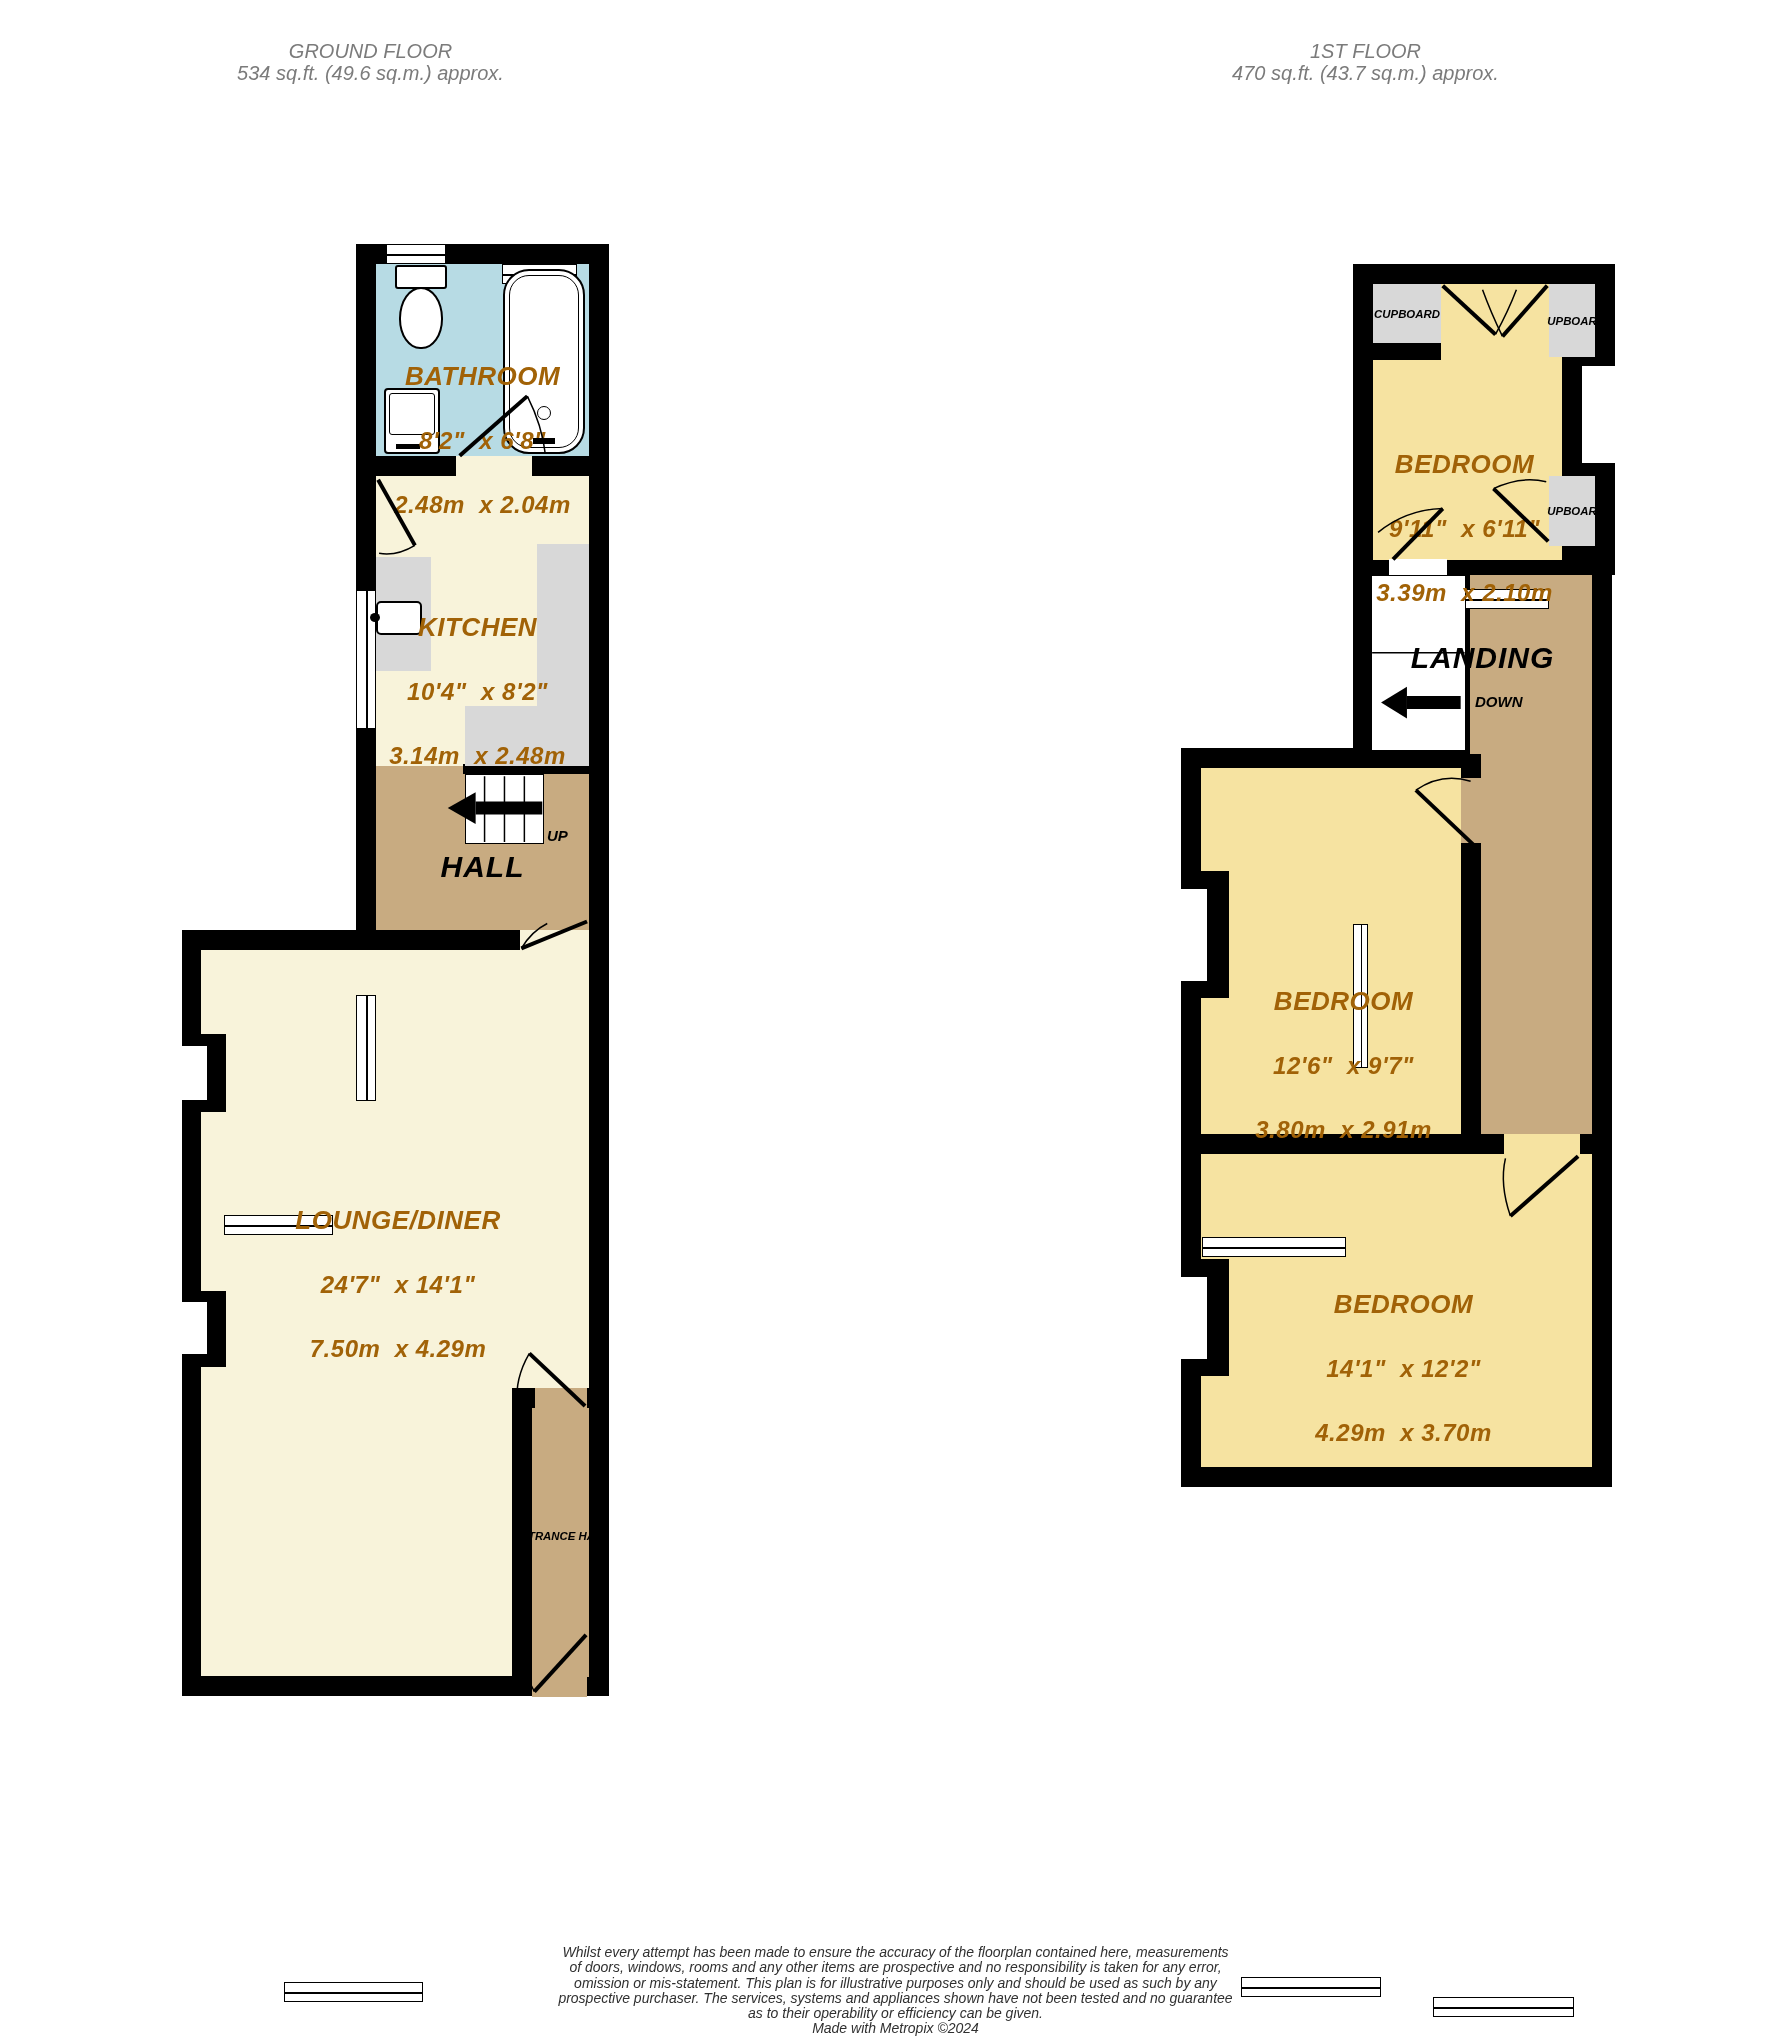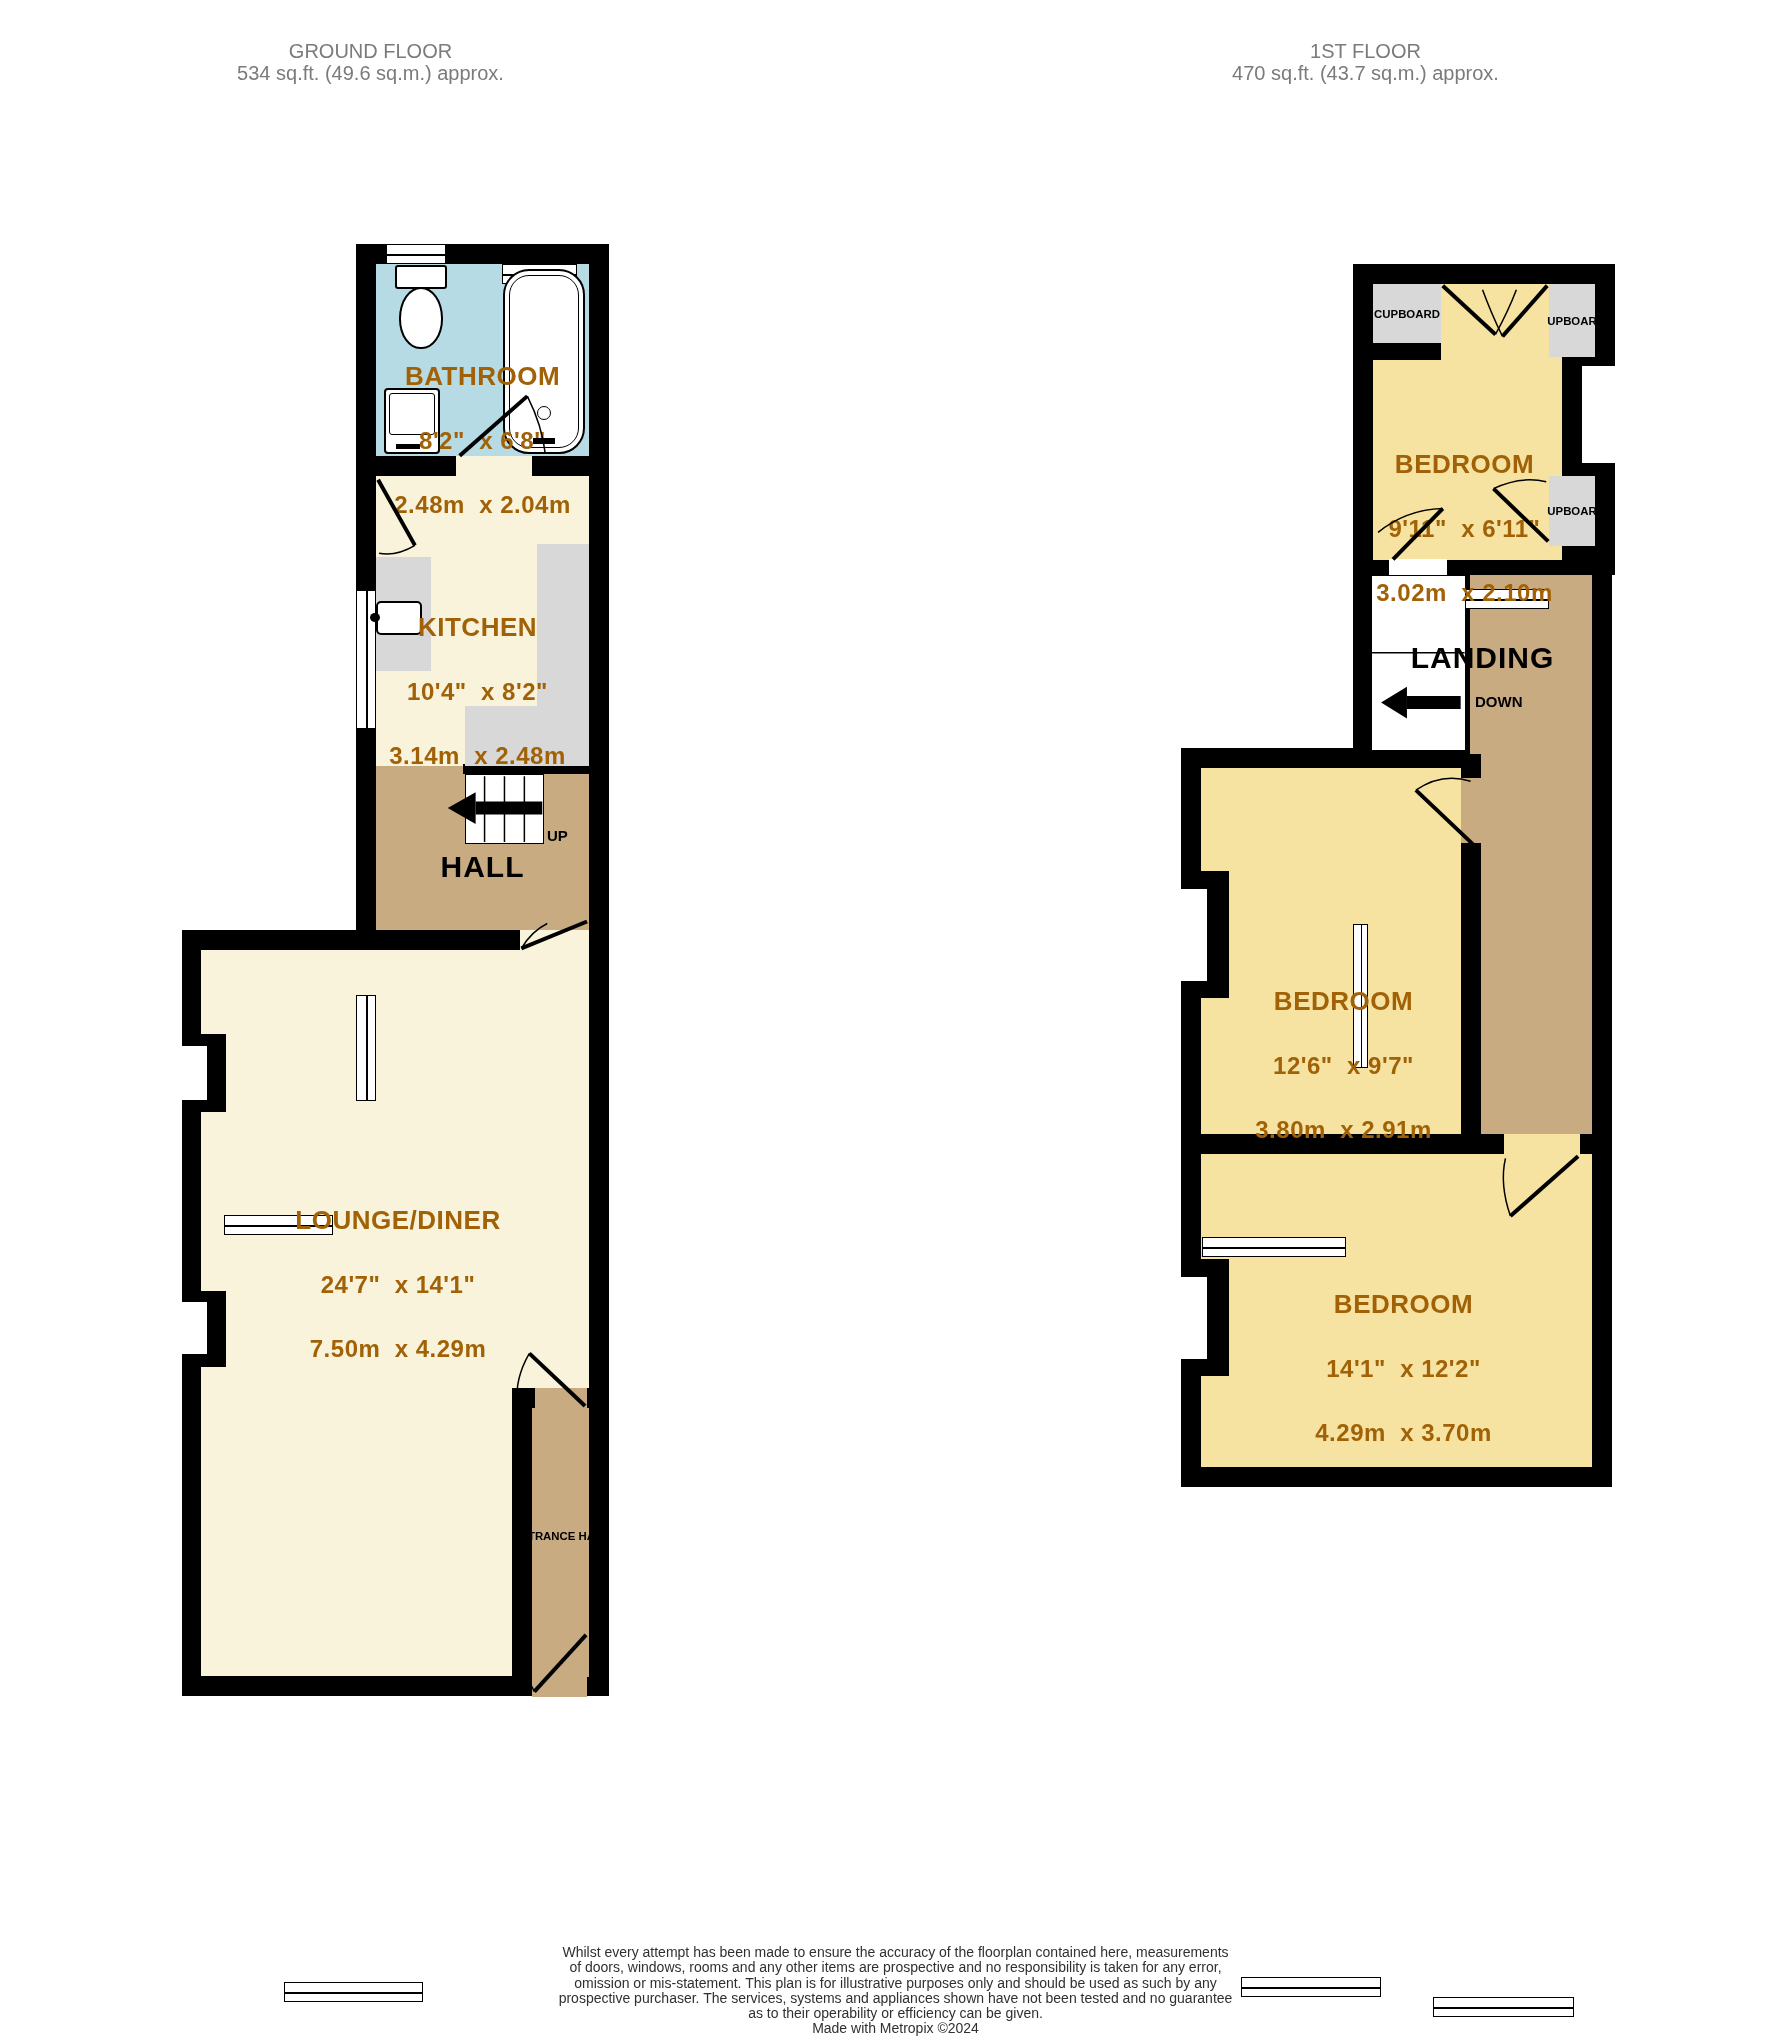--- a/index.html
+++ b/index.html
@@ -1,17 +1,17 @@
 <!DOCTYPE html>
 <html><head>
 <meta charset="utf-8">
 <style>
   html,body{margin:0;padding:0;background:#ffffff;}
   body{font-family:"Liberation Sans",sans-serif;}
-  #canvas{position:relative;width:1792px;height:2038px;background:#ffffff;overflow:hidden;}
+  #canvas{position:relative;width:1792px;height:2038px;background:#ffffff;overflow:hidden;font-style:italic;}
   .abs{position:absolute;box-sizing:border-box;}
   .wall{background:#000000;}
   .room-cream{background:#f8f3da;}
   .room-yellow{background:#f6e3a1;}
   .room-tan{background:#c8ab81;}
   .room-blue{background:#b7dbe4;}
   .room-gray{background:#d8d8d8;}
   .room-white{background:#ffffff;}
   .win{background:#ffffff;border:1.5px solid #000;}
   .win-h::after{content:"";position:absolute;left:0;right:0;top:50%;height:1.5px;background:#000;}
@@ -143,21 +143,21 @@
 
   <div class="abs stairs-box" style="left:1371px;top:575px;width:95px;height:176px;"></div>
   <div class="abs tiny" style="left:1475px;top:693px;width:70px;height:22px;">DOWN</div>
 
   <div class="abs micro cliplabel" style="left:1373px;top:284px;width:68px;height:60px;">CUPBOARD</div>
   <div class="abs micro cliplabel" style="left:1547px;top:284px;width:50px;height:73px;">CUPBOARD</div>
   <div class="abs micro cliplabel" style="left:1547px;top:476px;width:50px;height:70px;">CUPBOARD</div>
   <div class="abs rlabel" style="left:1355px;top:414px;width:219px;">
     <div class="rname">BEDROOM</div>
     <div class="rdims">9'11"  x 6'11"</div>
-    <div class="rdims">3.02m  x 2.10m</div>
+    <div class="rdims">3.39m  x 2.10m</div>
   </div>
   <div class="abs oneword" style="left:1393px;top:643px;width:179px;">LANDING</div>
   <div class="abs rlabel" style="left:1224px;top:951px;width:239px;">
     <div class="rname">BEDROOM</div>
     <div class="rdims">12'6"  x 9'7"</div>
     <div class="rdims">3.80m  x 2.91m</div>
   </div>
   <div class="abs rlabel" style="left:1284px;top:1254px;width:239px;">
     <div class="rname">BEDROOM</div>
     <div class="rdims">14'1"  x 12'2"</div>

